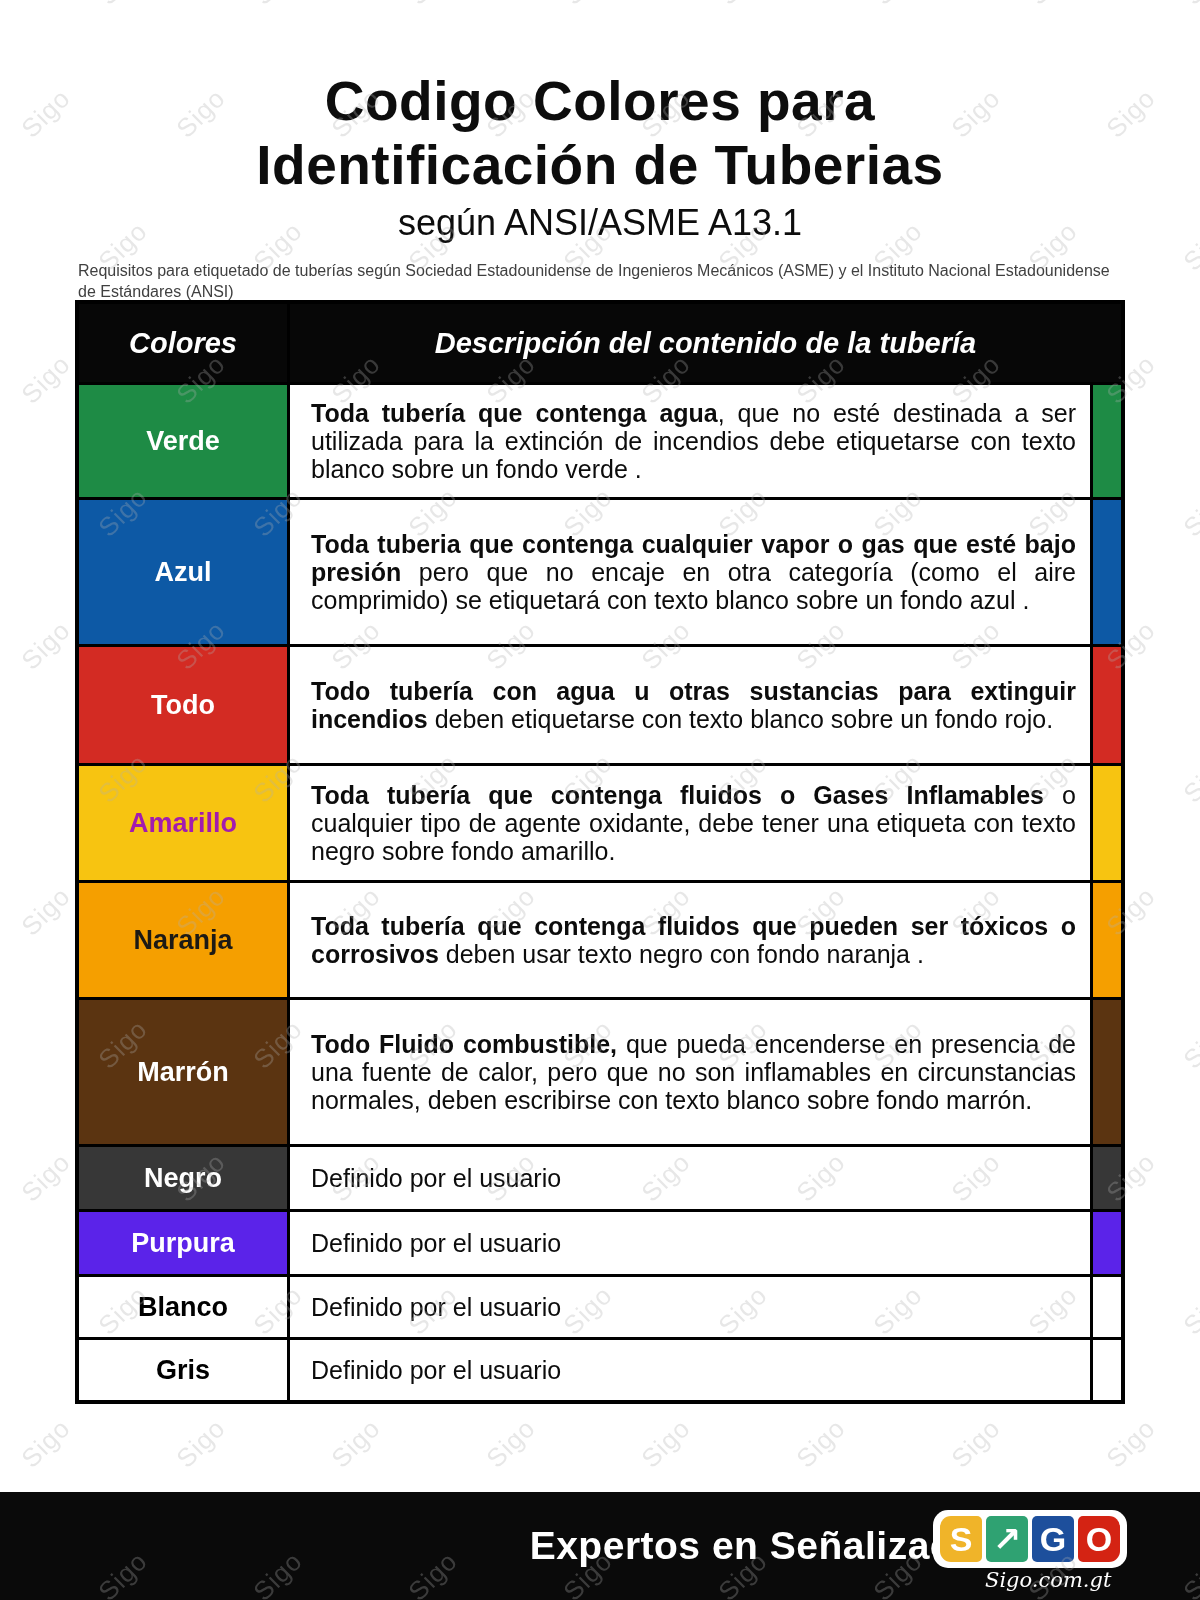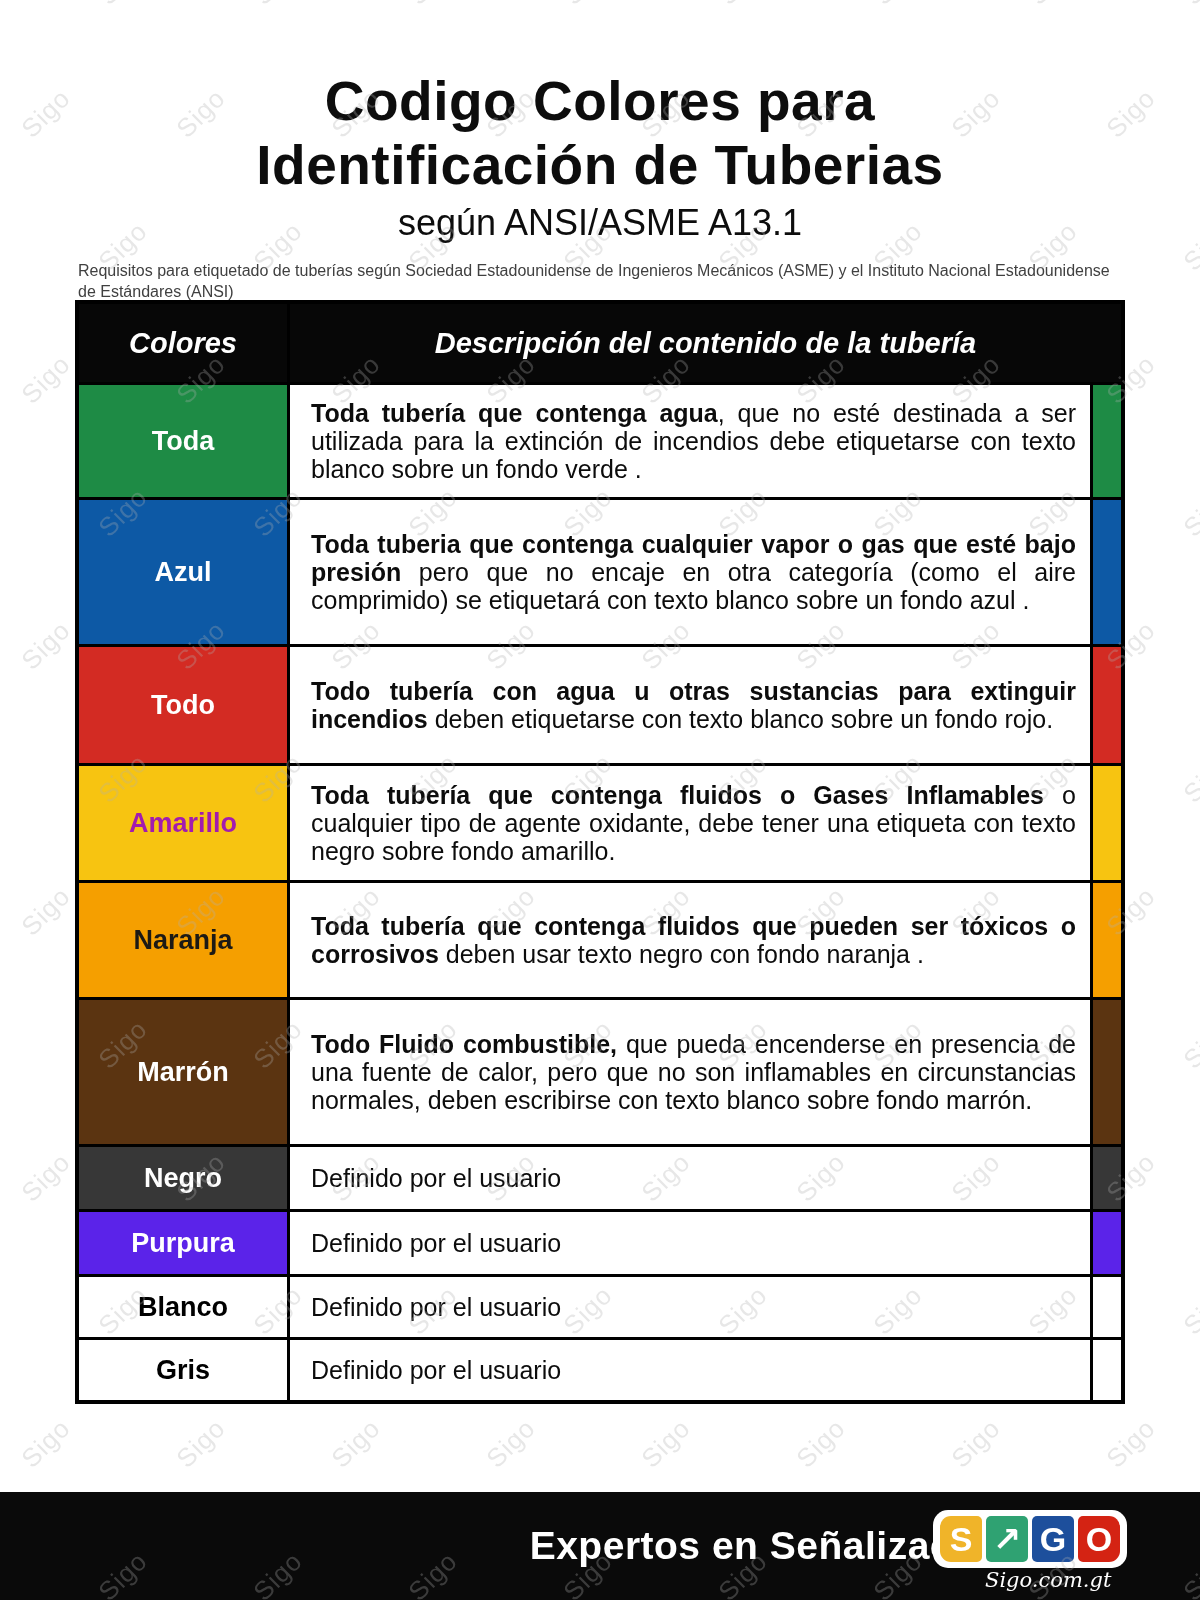--- a/index.html
+++ b/index.html
@@ -228,21 +228,21 @@
   <div class="title-line">Identificación de Tuberias</div>
   <div class="title-sub">según ANSI/ASME A13.1</div>
 </div>
 
 <p class="intro">Requisitos para etiquetado de tuberías según Sociedad Estadounidense de Ingenieros Mecánicos (ASME) y el Instituto Nacional Estadounidense de Estándares (ANSI)</p>
 
 <div class="ptable">
   <div class="hcell">Colores</div>
   <div class="hcell hdesc">Descripción del contenido de la tubería</div>
 
-  <div class="lbl" style="background: rgb(30, 139, 69); color: rgb(255, 255, 255);">Toda</div>
+  <div class="lbl" style="background: rgb(30, 139, 69); color: rgb(255, 255, 255);">Verde</div>
   <div class="desc">
       <p><span class="b">Toda tubería que contenga agua</span><span>, que no esté destinada a ser utilizada para la extinción de incendios debe etiquetarse con texto blanco sobre un fondo verde .</span></p>
     </div>
   <div class="strip" style="background: rgb(30, 139, 69);"></div>
 
   <div class="lbl" style="background: rgb(13, 89, 165); color: rgb(255, 255, 255);">Azul</div>
   <div class="desc">
       <p><span class="b">Toda tuberia que contenga cualquier vapor o gas que esté bajo presión</span><span> pero que no encaje en otra categoría (como el aire comprimido) se etiquetará con texto blanco sobre un fondo azul .</span></p>
     </div>
   <div class="strip" style="background: rgb(13, 89, 165);"></div>

